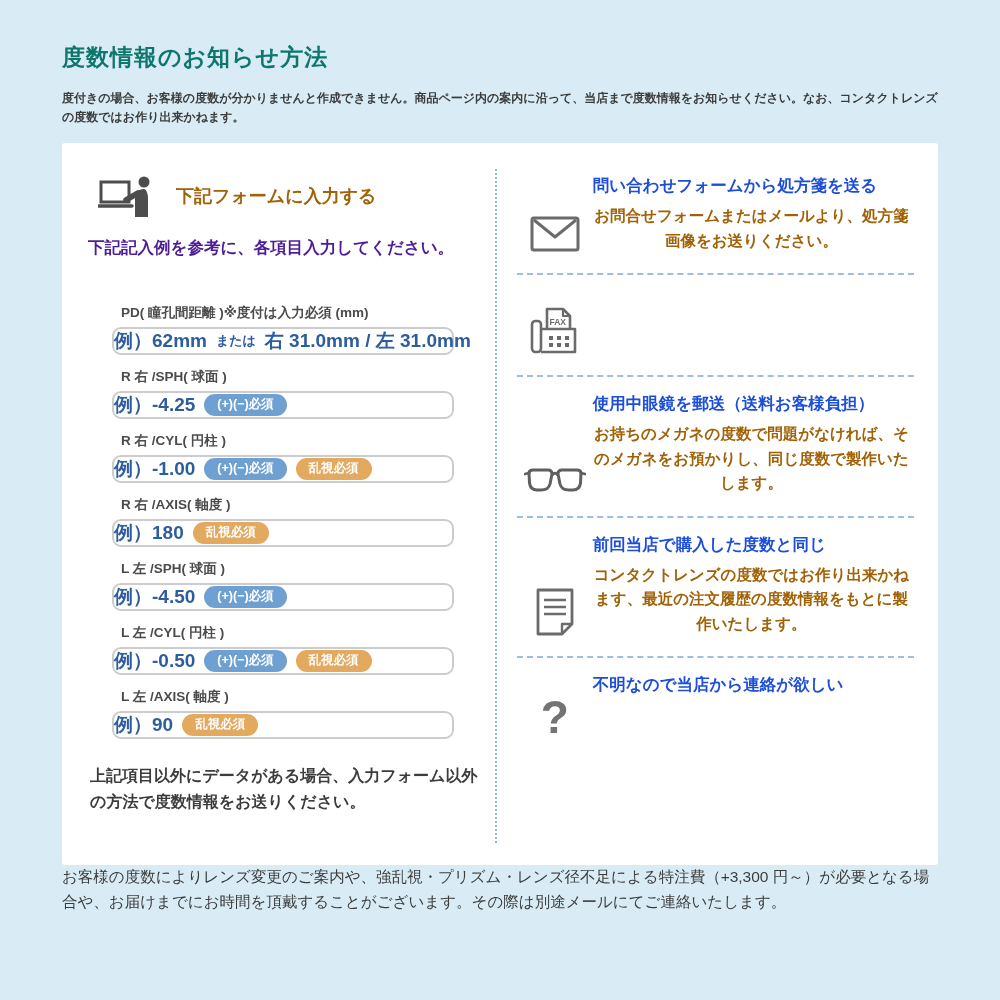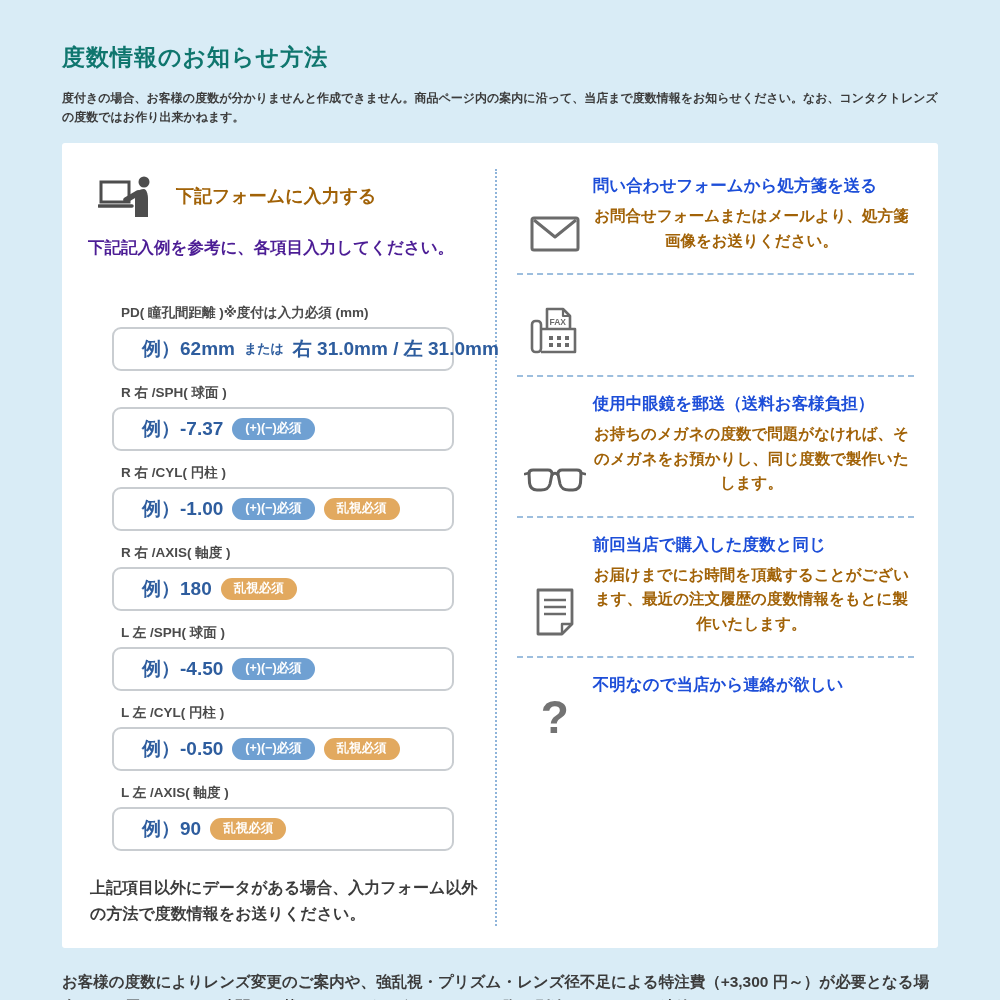--- a/index.html
+++ b/index.html
@@ -59,28 +59,28 @@
     margin: 0 0 24px 0;
   }
   .form-rows { margin-left: 24px; width: 342px; margin-top: 45px; }
   .field-label {
     font-size: 13.5px;
     font-weight: bold;
     color: #4b4b4b;
     margin: 0 0 5px 9px;
   }
   .example-box {
-    height: 44px;
+    height: 28px;
     border: 2px solid #c9cdd1;
     border-radius: 9px;
     background: #fff;
     display: flex;
     align-items: center;
     gap: 9px;
-    padding: 0 28px;
+    padding: 0 0;
     margin-bottom: 13px;
   }
   .ex-val {
     color: #2e5d9e;
     font-weight: bold;
     font-size: 19px;
     white-space: nowrap;
   }
   .ex-conn {
     color: #2e5d9e;
@@ -139,24 +139,23 @@
   }
   .qmark {
     font-size: 46px;
     font-weight: bold;
     color: #737373;
     line-height: 1;
     margin-top: 6px;
   }
   .footer {
     font-size: 15.5px;
-    font-weight: bold;
+    font-weight: normal;
     color: #3c3c3c;
     line-height: 1.6;
-    margin-top: 22px;
   }
   svg { display: block; }
 </style>
 </head>
 <body>
 
 <div class="page">
 
   <div class="page-title">度数情報のお知らせ方法</div>
   <p class="intro">度付きの場合、お客様の度数が分かりませんと作成できません。商品ページ内の案内に沿って、当店まで度数情報をお知らせください。なお、コンタクトレンズの度数ではお作り出来かねます。</p>
@@ -187,21 +186,21 @@
           <div class="example-box">
             <span class="ex-val">例）62mm</span>
             <span class="ex-conn">または</span>
             <span class="ex-val">右 31.0mm / 左 31.0mm</span>
           </div>
         </div>
 
         <div>
           <div class="field-label">R 右 /SPH( 球面 )</div>
           <div class="example-box">
-            <span class="ex-val">例）-7.37</span>
+            <span class="ex-val">例）-4.25</span>
             <span class="pill pill-blue">(+)(−)必須</span>
           </div>
         </div>
 
         <div>
           <div class="field-label">R 右 /CYL( 円柱 )</div>
           <div class="example-box">
             <span class="ex-val">例）-1.00</span>
             <span class="pill pill-blue">(+)(−)必須</span>
             <span class="pill pill-orange">乱視必須</span>
@@ -299,21 +298,21 @@
       <div class="method">
         <div class="method-icon">
           <svg width="40" height="48" viewBox="0 0 40 48">
             <path d="M3 2 H37 V36 L27 46 H3 Z" fill="none" stroke="#6b6b6b" stroke-width="2.8" stroke-linejoin="round"></path>
             <path d="M37 36 H27 V46" fill="none" stroke="#6b6b6b" stroke-width="2.4" stroke-linejoin="round"></path>
             <path d="M9 12 H31 M9 19 H31 M9 26 H31" stroke="#6b6b6b" stroke-width="2.6" fill="none"></path>
           </svg>
         </div>
         <div class="method-text">
           <div class="method-title">前回当店で購入した度数と同じ</div>
-          <div class="method-body">お届けまでにお時間を頂戴することがございます、最近の注文履歴の度数情報をもとに製作いたします。</div>
+          <div class="method-body">コンタクトレンズの度数ではお作り出来かねます、最近の注文履歴の度数情報をもとに製作いたします。</div>
         </div>
       </div>
 
       <div class="method">
         <div class="method-icon">
           <div class="qmark">?</div>
         </div>
         <div class="method-text">
           <div class="method-title">不明なので当店から連絡が欲しい</div>
         </div>

